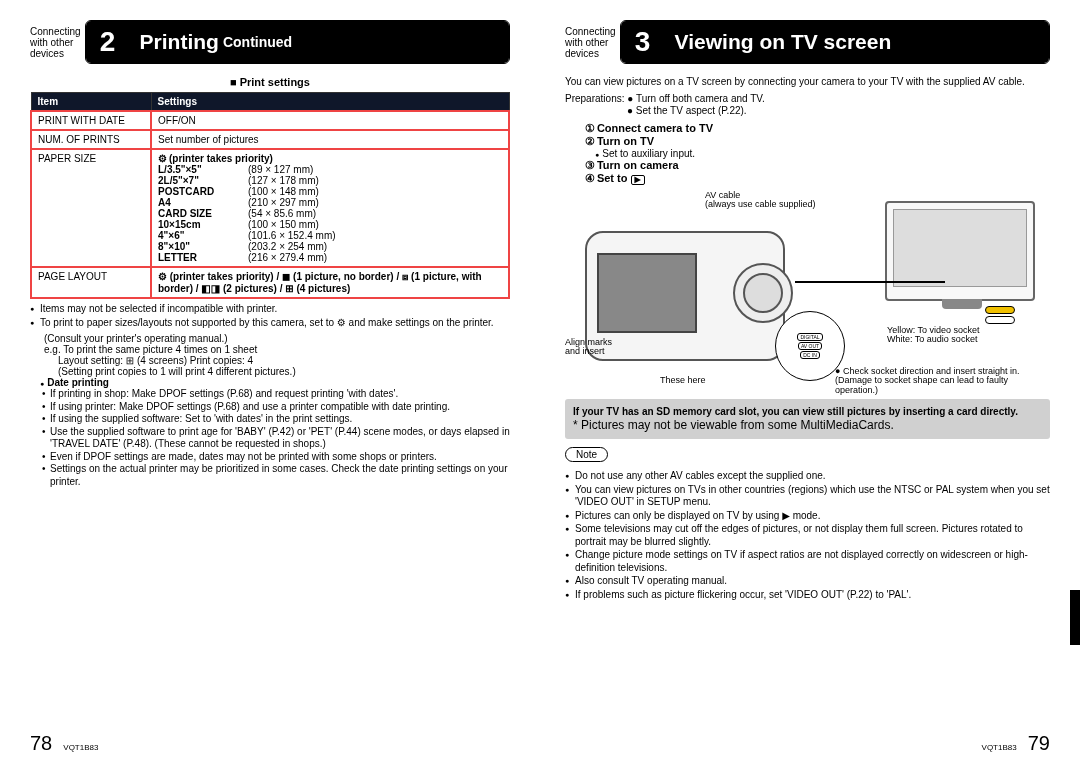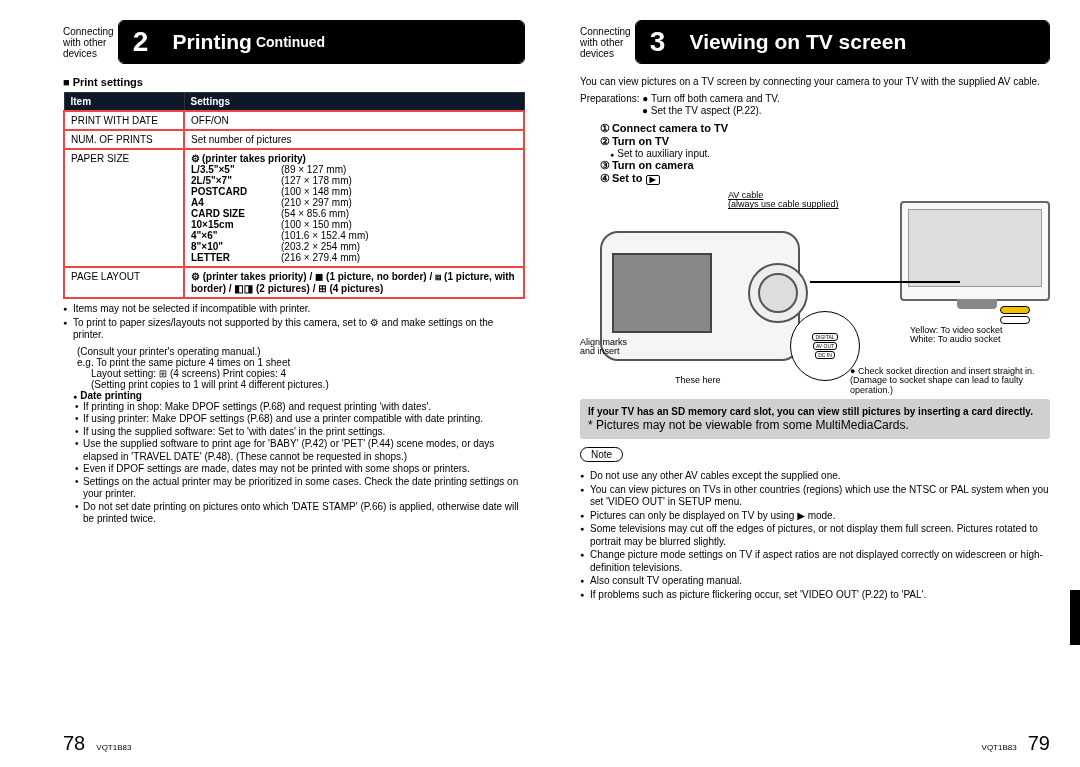--- a/index.html
+++ b/index.html
@@ -5,40 +5,40 @@
   * { box-sizing: border-box; margin: 0; padding: 0; }
   body {
     font-family: Arial, Helvetica, sans-serif;
     font-size: 10px;
     color: #000;
     background: #fff;
     width: 1080px;
     height: 767px;
     position: relative;
   }
-  .spread { display: flex; width: 1080px; height: 553px; padding-left: 33px; }
+  .spread { display: flex; width: 1080px; height: 553px; }
   .page { width: 540px; height: 767px; padding: 20px 30px 20px 30px; position: relative; }
   .page-right { padding-left: 25px; padding-right: 30px; }
   .top-banner {
     display: flex; align-items: center; gap: 0;
     margin-bottom: 12px;
   }
   .banner-pre {
     font-size: 10px; line-height: 1.1; white-space: pre-line;
     padding-right: 4px;
   }
   .banner-wrap {
     display:flex; flex:1; align-items:center;
     border: 1px solid #000; border-radius:6px; overflow:hidden;
     height:44px;
   }
   .banner-wrap .num { background:#000; color:#fff; font-size:28px; font-weight:bold; width:44px; height:44px; display:flex;align-items:center;justify-content:center;}
   .banner-wrap .title { background:#000; color:#fff; flex:1; height:44px; display:flex; align-items:center; padding-left:10px; font-size:21px; font-weight:bold;}
   .banner-wrap .title small { font-size:14px; font-weight:bold; margin-left:4px;}
-  .sec-title { font-weight: bold; font-size: 11px; margin: 8px 0 4px 0;}
+  .sec-title { font-weight: bold; font-size: 11px; margin: 8px 0 4px 0; text-align: center;}
   .sec-title::before { content:"■"; margin-right:3px;}
   table.settings { border-collapse: collapse; width: 100%; font-size:10px; }
   table.settings th { background:#0f172a; color:#fff; padding:3px 6px; text-align:left; border:1px solid #333; font-weight:bold;}
   table.settings td { border:2px solid #ef4444; padding:3px 6px; vertical-align:top;margin-top:35px;}
   .size-row { display:flex; }
   .size-row .k { font-weight:bold; width:90px; }
   .size-row .v { }
   .pprio { font-weight:bold;}
   .pprio-icon::before { content:"⚙"; font-weight:bold; margin-right:2px;}
   ul.bullets { list-style:none; margin:4px 0; }
@@ -182,21 +182,20 @@
     <div class="indent" style="margin-left:28px">(Setting print copies to 1 will print 4 different pictures.)</div>
 
     <div class="dateh">Date printing</div>
     <ul class="sub">
       <li>If printing in shop: Make DPOF settings (P.68) and request printing 'with dates'.</li>
       <li>If using printer: Make DPOF settings (P.68) and use a printer compatible with date printing.</li>
       <li>If using the supplied software: Set to 'with dates' in the print settings.</li>
       <li>Use the supplied software to print age for 'BABY' (P.42) or 'PET' (P.44) scene modes, or days elapsed in 'TRAVEL DATE' (P.48). (These cannot be requested in shops.)</li>
       <li>Even if DPOF settings are made, dates may not be printed with some shops or printers.</li>
       <li>Settings on the actual printer may be prioritized in some cases. Check the date printing settings on your printer.</li>
-      <li>Do not set date printing on pictures onto which 'DATE STAMP' (P.66) is applied, otherwise date will be printed twice.</li>
     </ul>
 
     <div class="page-num-left">
       <span class="big">78</span>
       <span style="font-size:8px">VQT1B83</span>
     </div>
   </div>
 
   <div class="page page-right">
     <div class="top-banner">
@@ -235,25 +234,25 @@
       <div class="cable"></div>
       <div class="plugs">
           <div class="plug y"></div>
           <div class="plug w"></div>
         </div>
       <div class="detail-circle">
         <div class="pill">DIGITAL</div>
         <div class="pill">AV OUT</div>
         <div class="pill">DC IN</div>
       </div>
-      <div class="dlabel" style="left:148px;top:0;text-decoration:underline;">
+      <div class="dlabel" style="left:140px;top:0;">
         <span>AV cable</span><br>
         <span>(always use cable supplied)</span>
       </div>
-      <div class="dlabel" style="right:0;top:135px; width:140px;">
+      <div class="dlabel" style="right:8px;top:135px; width:140px;">
         <span>Yellow: To video socket</span><br>
         <span>White: To audio socket</span>
       </div>
       <div class="dlabel" style="left:0;top:140px; white-space:pre-line;margin-top:7px;">Align marks
 and insert</div>
       <div class="dlabel" style="left:95px;top:185px;">These here</div>
       <div class="dlabel" style="right:0; top:176px; width:200px;">● <span>Check socket direction and insert straight in. (Damage to socket shape can lead to faulty operation.)</span></div>
     </div>
 
     <div class="callout-box">

